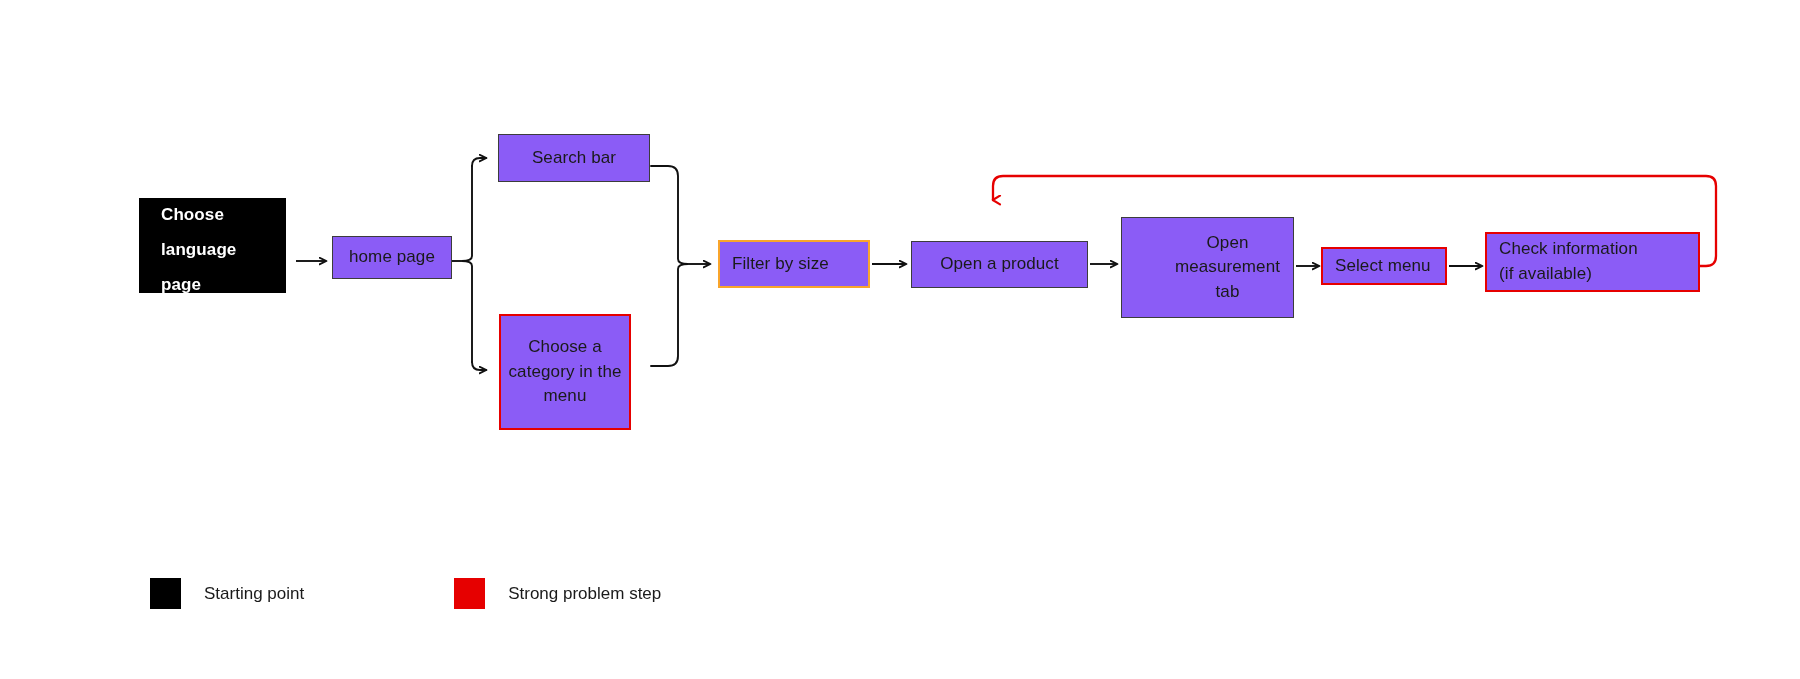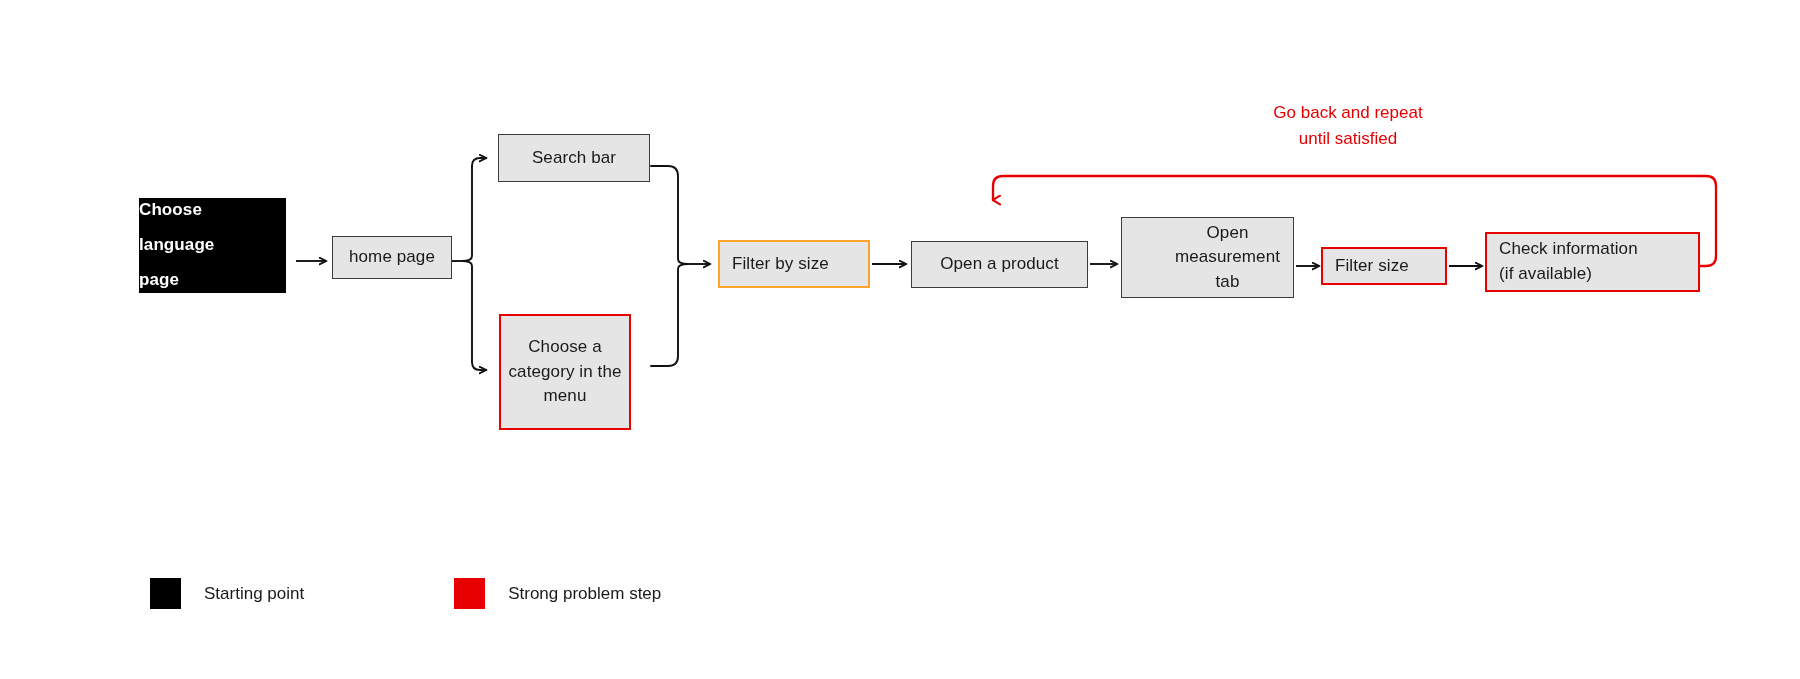--- a/index.html
+++ b/index.html
@@ -28,34 +28,35 @@
     height: 679px;
     pointer-events: none;
   }
   .node {
     position: absolute;
     box-sizing: border-box;
     display: flex;
     align-items: center;
     justify-content: center;
     text-align: center;
-    background: #e5e5e5;
+    background: #8b5cf6;
     font-size: 17px;
     line-height: 1.45;
     letter-spacing: 0.1px;
     color: #1a1a1a;
   }
   .node.start {
     background: #000000;
     color: #ffffff;
     font-weight: bold;
     border: none;
-    align-items: center;
+    align-items: flex-start;
     justify-content: flex-start;
     text-align: left;
+    padding-left: 22px;
     line-height: 2.05;
   }
   .node.plain  { border: 1.6px solid #3c3c3c; }
   .node.mild   { border: 2.4px solid #f9a52b; }
   .node.strong { border: 2.4px solid #e60000; }
   .node.left-text {
     justify-content: flex-start;
     text-align: left;
     padding-left: 12px;
   }
@@ -168,36 +169,34 @@
   </div>
 
   <div class="node mild left-text" style="left:718px; top:240px; width:152px; height:48px;">
     <span style="white-space:pre-line;">Filter by size</span>
   </div>
 
   <div class="node plain" style="left:911px; top:241px; width:177px; height:47px;">
     <span style="white-space:pre-line;">Open a product</span>
   </div>
 
-  <div class="node plain" style="left:1121px; top:217px; width:173px; height:81px;padding-left:40px;">
+  <div class="node plain" style="left:1121px; top:217px; width:173px; height:101px;padding-left:40px;">
     <span style="white-space:pre-line;">Open
 measurement tab</span>
   </div>
 
   <div class="node strong left-text" style="left:1321px; top:247px; width:126px; height:38px;">
-    <span style="white-space:pre-line;">Filter size</span>
+    <span style="white-space:pre-line;">Select menu</span>
   </div>
 
   <div class="node strong left-text" style="left:1485px; top:232px; width:215px; height:60px;">
     <span style="white-space:pre-line;">Check information
 (if available)</span>
   </div>
 
-  <div class="loop-label" style="left:1233px; top:100px; width:230px;">Go back and repeat
-until satisfied</div>
 
   <div class="legend">
     <div class="legend-item">
       <span class="legend-swatch" style="background:#000000;"></span>
       <span class="legend-label">Starting point</span>
     </div>
     <span class="legend-gap-a"></span>
     <span class="legend-gap-b"></span>
     <div class="legend-item">
       <span class="legend-swatch" style="background:#e60000;"></span>

